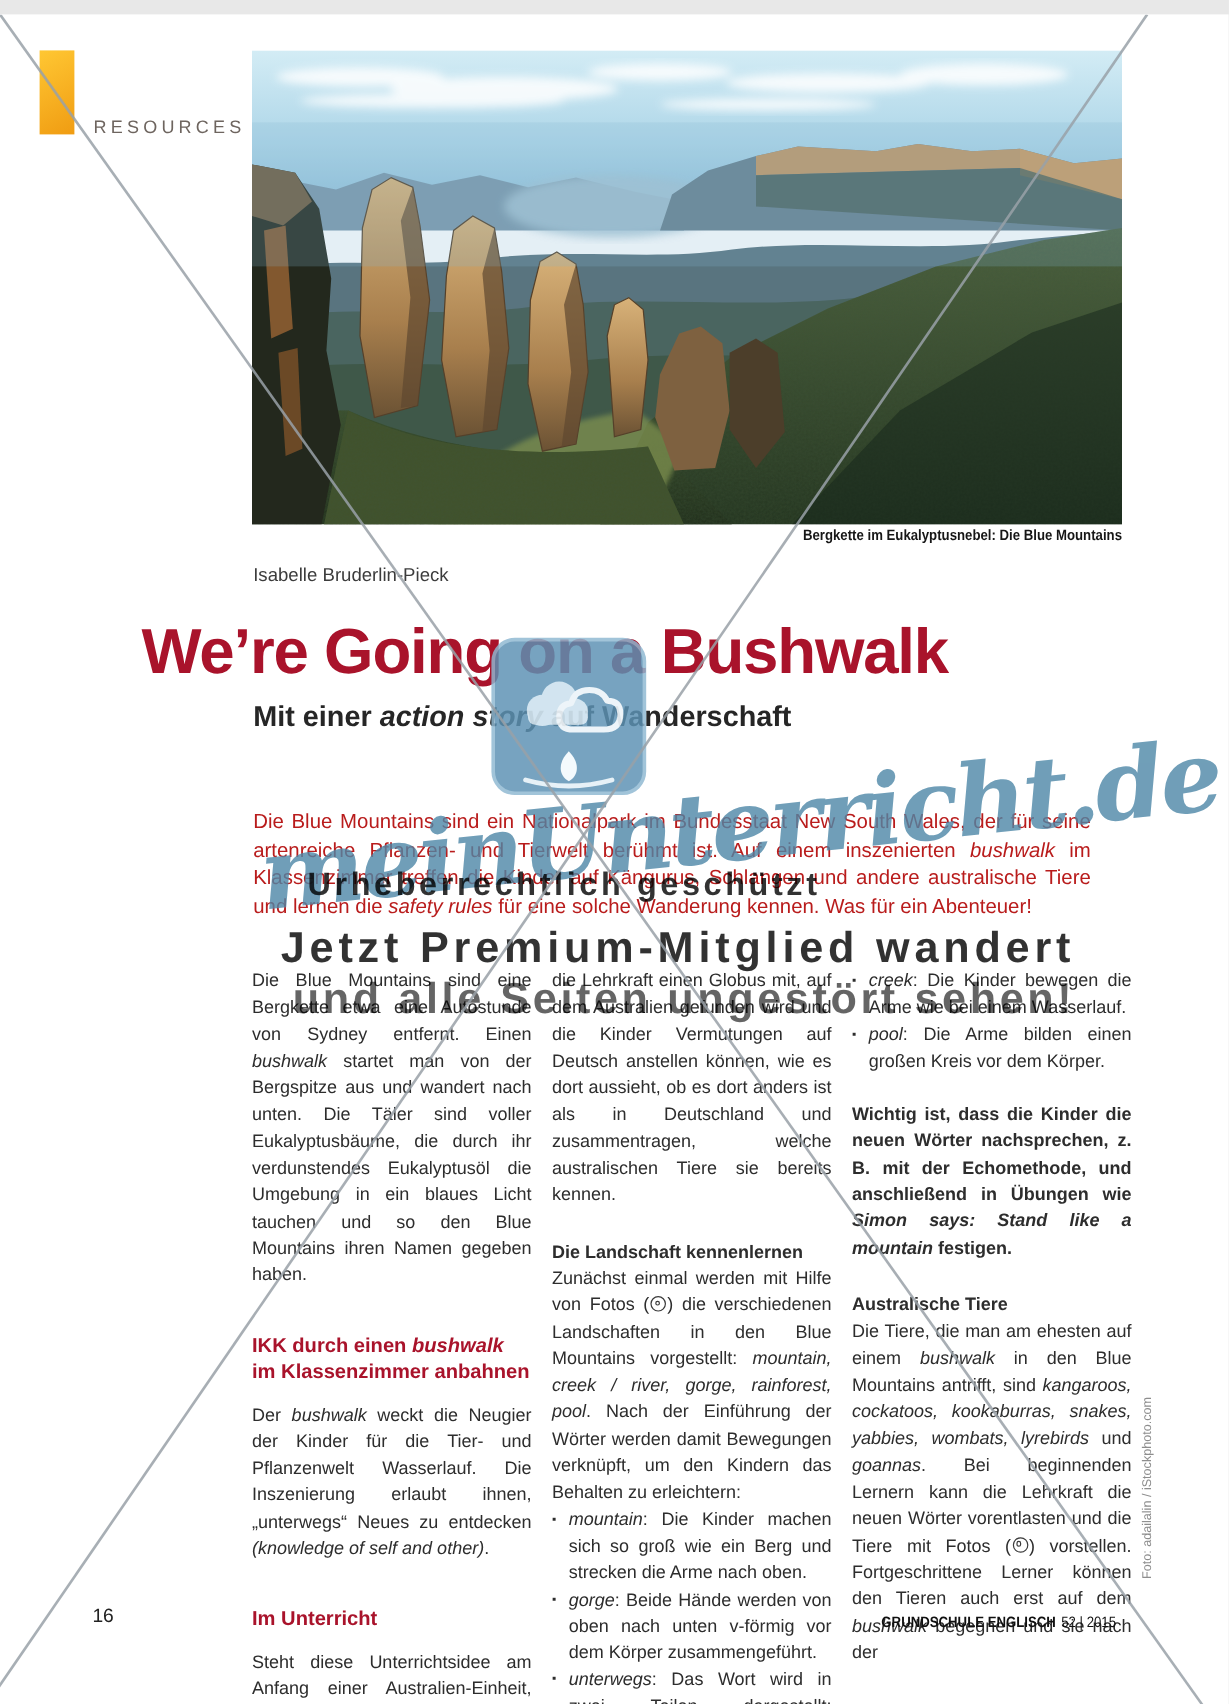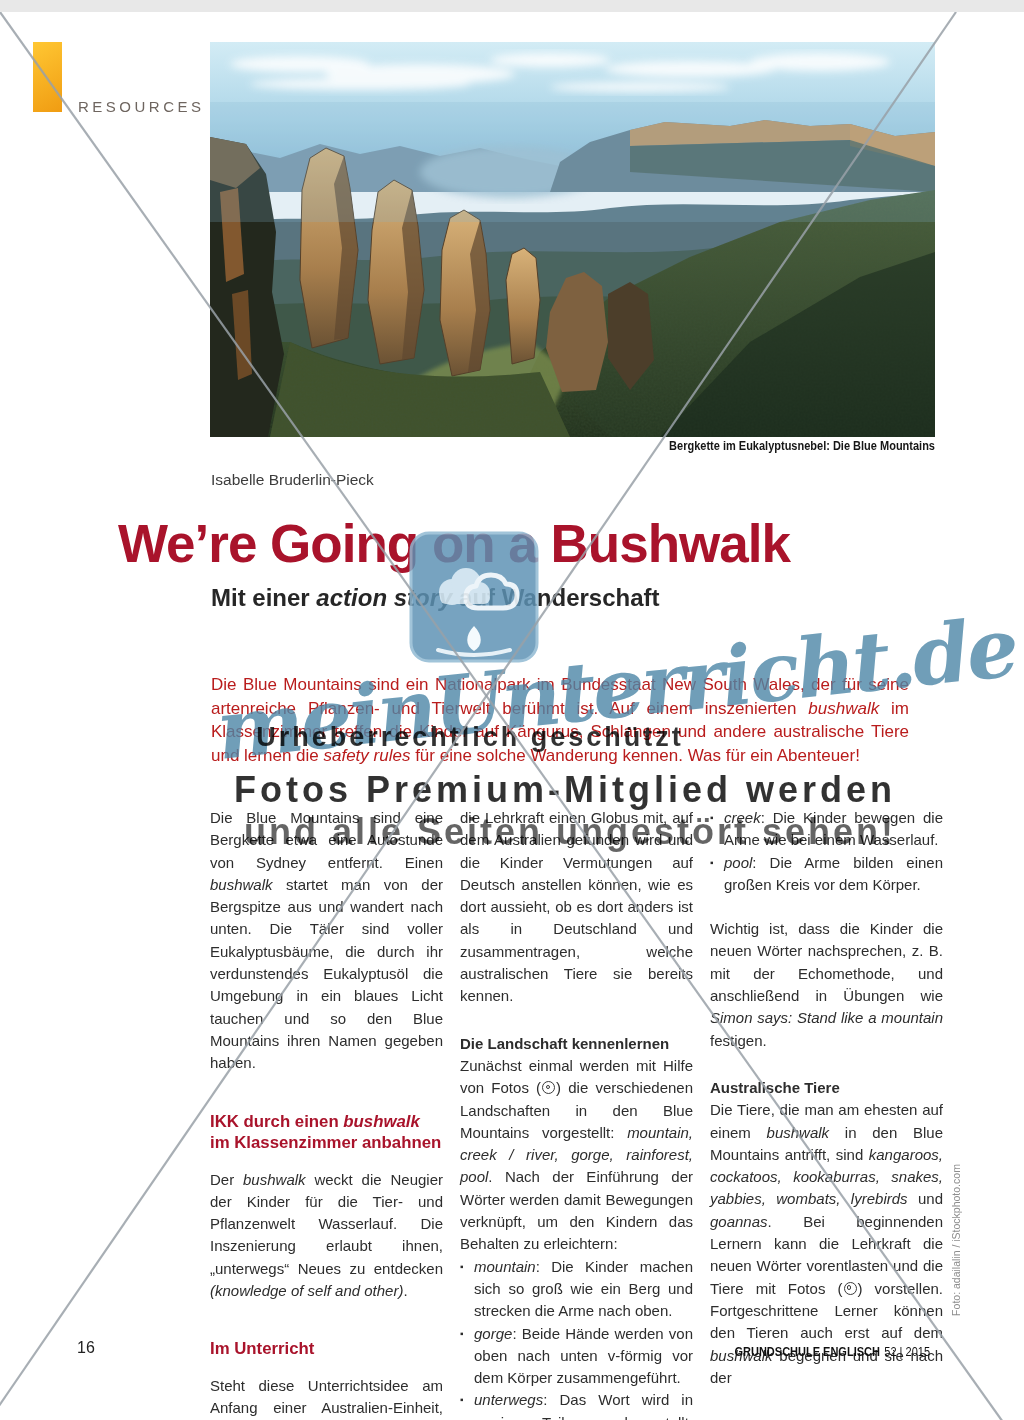--- a/index.html
+++ b/index.html
@@ -24,21 +24,21 @@
   .intro{position:absolute;left:211px;top:661px;width:698px;font-size:17px;line-height:23.6px;
          text-align:justify;color:#b91c1c;}
 
   
   .col{position:absolute;top:795px;width:233px;font-size:15px;line-height:22.3px;
        text-align:justify;color:#2d2d2d;}
   .col1{left:210px}.col2{left:460px}.col3{left:710px}
   .blk{margin:0;}
   .h-red{margin:36px 0 15px;font-size:16.8px;line-height:21.5px;font-weight:bold;color:#a9132b;text-align:left;}
   .h-black{margin:25px 0 0;font-weight:bold;text-align:left;}
-  .p-gap{margin-top:22px;}
+  .p-gap{margin-top:22px;font-weight:bold;}
   .bullet{display:grid;grid-template-columns:14px 1fr;}
   .bullet .marker{font-size:10px;line-height:22.3px;}
   .bullet-cont{padding-left:14px;}
   .i{font-style:italic}.bi{font-weight:bold;font-style:italic}
 
   .cd{display:inline-block;width:11px;height:11px;border:1.6px solid #3a3a3a;border-radius:50%;
       position:relative;vertical-align:-1px;margin:0 1px;}
   .cd::after{content:"";position:absolute;left:2.6px;top:2.6px;width:2.4px;height:2.4px;
       border:1.4px solid #3a3a3a;border-radius:50%;}
 
@@ -202,21 +202,21 @@
         <span class="marker">▪</span>
         <span><span class="i">pool</span><span>: Die Arme bilden einen großen Kreis vor dem Körper.</span></span>
       </div>
       <div class="blk p-gap"><span>Wichtig ist, dass die Kinder die neuen Wörter nachsprechen, z. B. mit der Echomethode, und anschließend in Übungen wie </span><span class="i">Simon says: Stand like a mountain</span><span> festigen.</span></div>
       <div class="blk h-black"><span>Australische Tiere</span></div>
       <div class="blk p"><span>Die Tiere, die man am ehesten auf einem </span><span class="i">bushwalk</span><span> in den Blue Mountains antrifft, sind </span><span class="i">kangaroos, cockatoos, kookaburras, snakes, yabbies, wombats, lyrebirds</span><span> und </span><span class="i">goannas</span><span>. Bei beginnenden Lernern kann die Lehrkraft die neuen Wörter vorentlasten und die Tiere mit Fotos (</span><span class="cd"></span><span>) vorstellen. Fortgeschrittene Lerner können den Tieren auch erst auf dem </span><span class="i">bushwalk</span><span> begegnen und sie nach der</span></div>
     </div>
 
   <div class="wm-script">meinUnterricht.de</div>
   <div class="wm-gray wm1">Urheberrechtlich geschützt</div>
-  <div class="wm-gray wm2">Fotos Premium-Mitglied werden</div>
+  <div class="wm-gray wm2">Jetzt Premium-Mitglied wandert</div>
   <div class="wm-gray wm3">und alle Seiten ungestört sehen!</div>
 
   <svg class="cloud-logo" width="132" height="134" viewBox="0 0 132 134">
     <rect x="3" y="3" width="126" height="128" rx="18" fill="#5d92b4" opacity=".9" stroke="#8fb8d2" stroke-width="3"></rect>
     <g fill="#cfe3ef">
       <circle cx="44" cy="62" r="13"></circle>
         <circle cx="58" cy="53" r="15"></circle>
         <circle cx="71" cy="63" r="11"></circle>
       <rect x="32" y="61" width="50" height="13" rx="6"></rect>
     </g>

